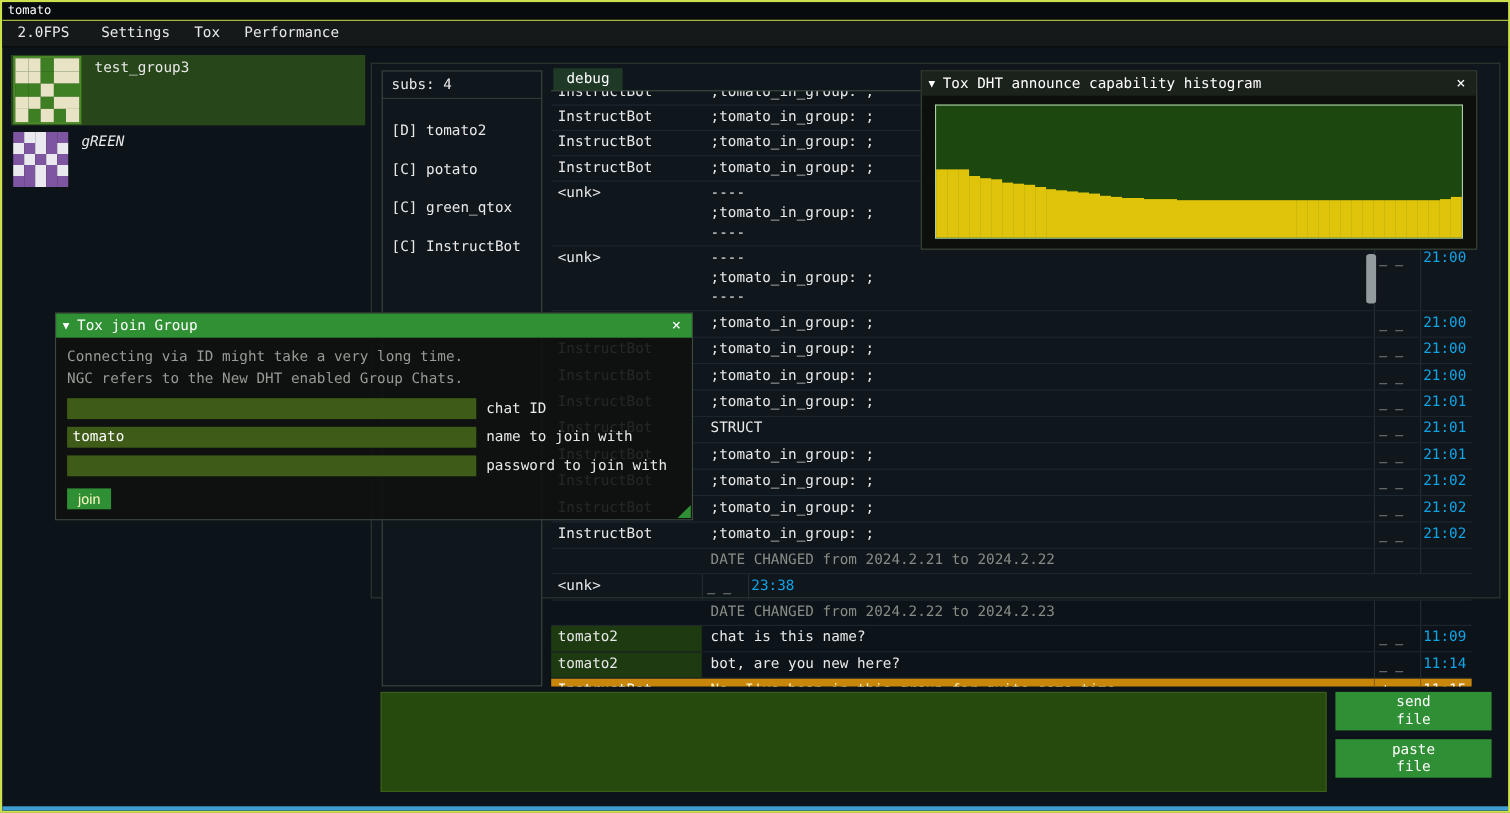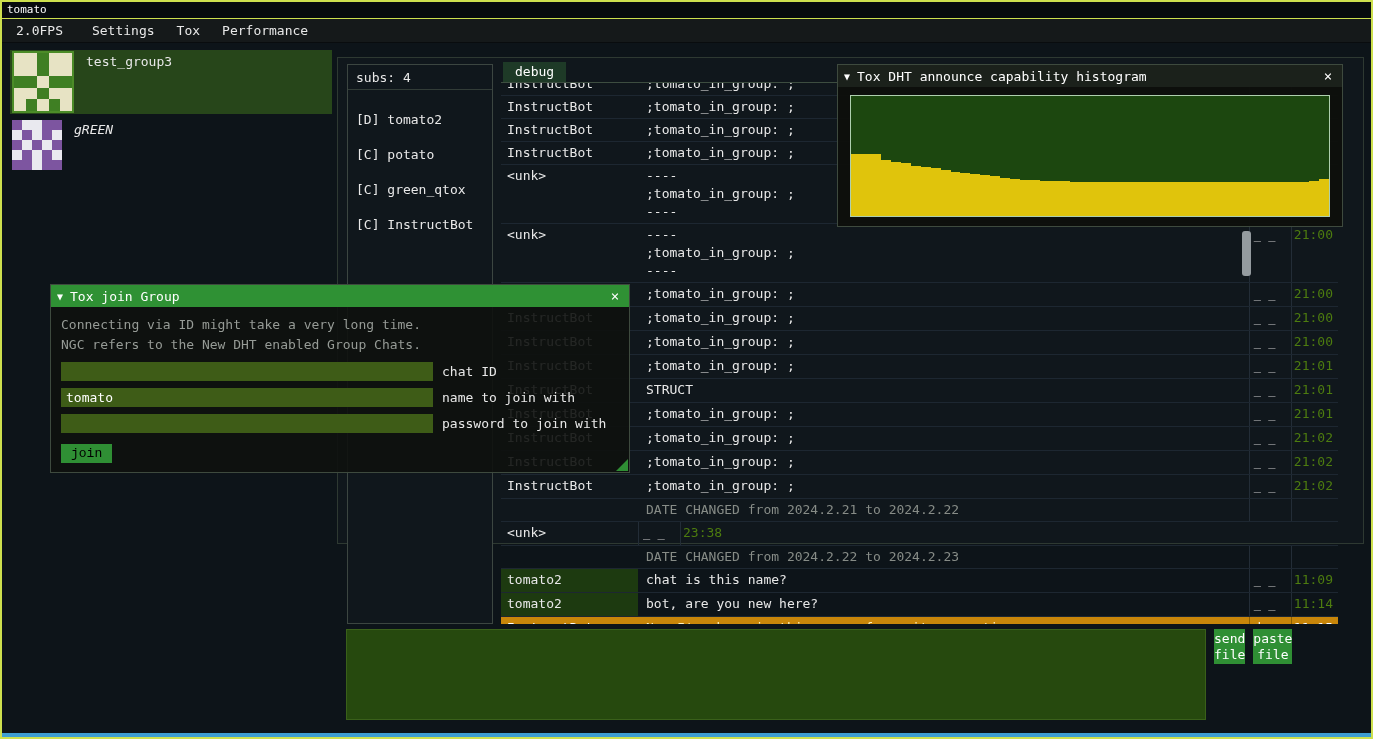--- a/index.html
+++ b/index.html
@@ -40,32 +40,32 @@
 
   .viewport{ position:absolute; left:163px; top:25px; right:25px; height:541px; overflow:hidden; }
   .content{ margin-top:-10px; }
   .crow{ display:flex; align-items:stretch; min-height:23px; border-bottom:1px solid #1d2731; }
   .c-name{ flex:0 0 137px; padding:2px 6px; line-height:18px; overflow:hidden; white-space:nowrap; }
   .c-name.nh{ background:#1d3a10; }
   .c-msg{ flex:1; padding:2px 8px; line-height:18px; white-space:pre-line; }
   .c-marker{ flex:0 0 42px; border-left:1px solid #232d37; padding:3px 4px; color:#c8c8c8;
     font-size:12px; line-height:17px; }
   .c-time{ flex:0 0 47px; border-left:1px solid #232d37; padding:2px 5px 2px 2px;
-    text-align:right; color:#4d7c0f; line-height:18px; }
+    text-align:right; color:#0ea5e9; line-height:18px; }
   .crow.sys .c-msg{ color:#878c87; }
   .crow.hl{ background:#c8860a; border-bottom-color:#a06c00; }
   .crow.hl .c-msg{ color:#fff1bf; }
   .crow.hl .c-name{ color:#ffffff; }
   .crow.hl .c-marker, .crow.hl .c-time{ border-left-color:#8f6000; color:#fff; }
 
   .msg-input{ position:absolute; left:8px; top:571px; width:860px; height:91px;
     background:#26490e; border:1px solid #3a601a; color:#fff; font:inherit;
     font-family:"DejaVu Sans Mono",monospace; padding:6px; resize:none; }
   .btn-col{ position:absolute; right:7px; top:571px; width:142px; display:flex;
-    gap:8px; }
+    flex-direction:column; gap:8px; }
   .gbtn{ height:35px; background:#2f8f34; color:#fff; border:none; font:inherit;
     font-family:"DejaVu Sans Mono",monospace; white-space:pre-line; line-height:16px;
     text-align:center; cursor:pointer; }
 
   .sthumb{ position:absolute; left:1240px; top:229px; width:9px; height:45px;
     background:#949b9f; border-radius:3px; z-index:4; cursor:grab; }
 
   
   .fwin{ position:absolute; border:1px solid #3e4a3e; }
   .ftitle{ height:22px; display:flex; align-items:center; padding:0 6px; color:#fff; cursor:move; }
@@ -74,22 +74,22 @@
   .close{ width:16px; text-align:center; font-size:14px; cursor:pointer; }
 
   .jwin{ left:48px; top:282px; width:580px; height:189px; background:rgba(14,17,14,0.9); z-index:5; }
   .jwin .ftitle{ background:#2f9134; }
   .jbody{ padding:8px 10px; }
   .jinfo{ color:#969b96; line-height:20px; }
   .frow{ margin-top:7px; display:flex; align-items:center; }
   .finput{ width:372px; height:19px; background:#3e5c17; border:none; color:#fff;
     font:inherit; font-family:"DejaVu Sans Mono",monospace; padding:0 5px; }
   .flabel{ margin-left:9px; }
-  .jbtn{ margin-top:11px; padding:2px 10px; background:#2f8f34; border:none; color:#000000;
-    font:inherit; font-family:Liberation Mono, monospace; cursor:pointer; }
+  .jbtn{ margin-top:11px; padding:2px 10px; background:#2f8f34; border:none; color:#fef9c3;
+    font:inherit; font-family:Liberation Sans, sans-serif; cursor:pointer; }
   .grip{ position:absolute; right:1px; bottom:1px; width:0; height:0;
     border-left:12px solid transparent; border-bottom:12px solid #2f8f34; cursor:nwse-resize; }
 
   .hwin{ left:835px; top:62px; width:506px; height:163px; background:rgba(13,16,12,0.97); z-index:6; }
   .hwin .ftitle{ background:#1b211b; }
   .hplot{ position:absolute; left:12px; top:30px; right:12px; bottom:9px;
     border:1px solid #aecfae; display:flex; align-items:flex-end; }
   .hbar{ flex:1; }
 
   .bottom-strip{ position:absolute; left:0; right:0; bottom:0; height:4px; background:#3e9ed2; }

